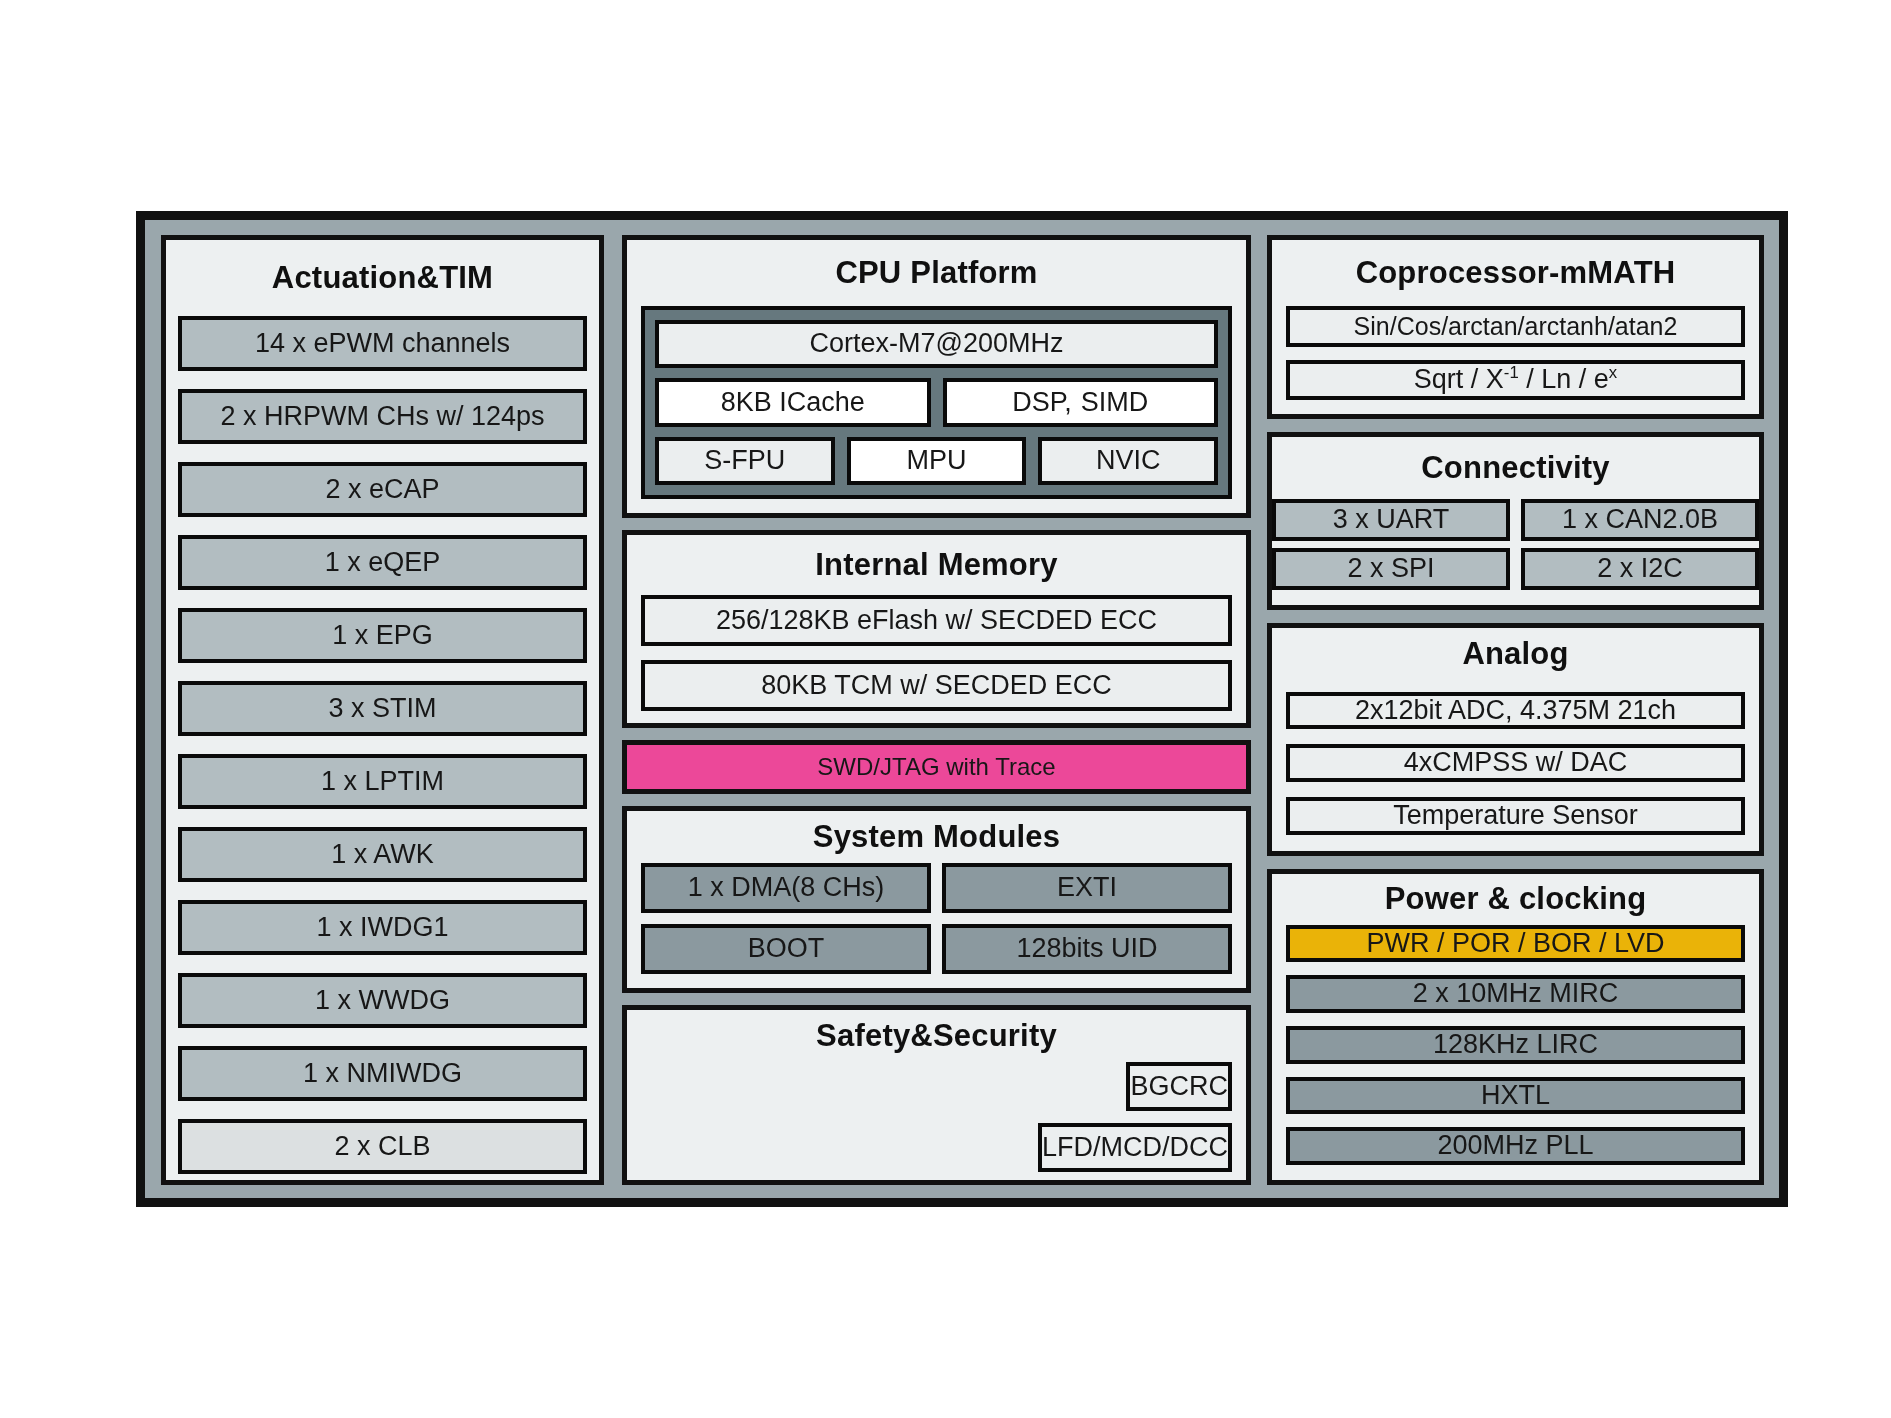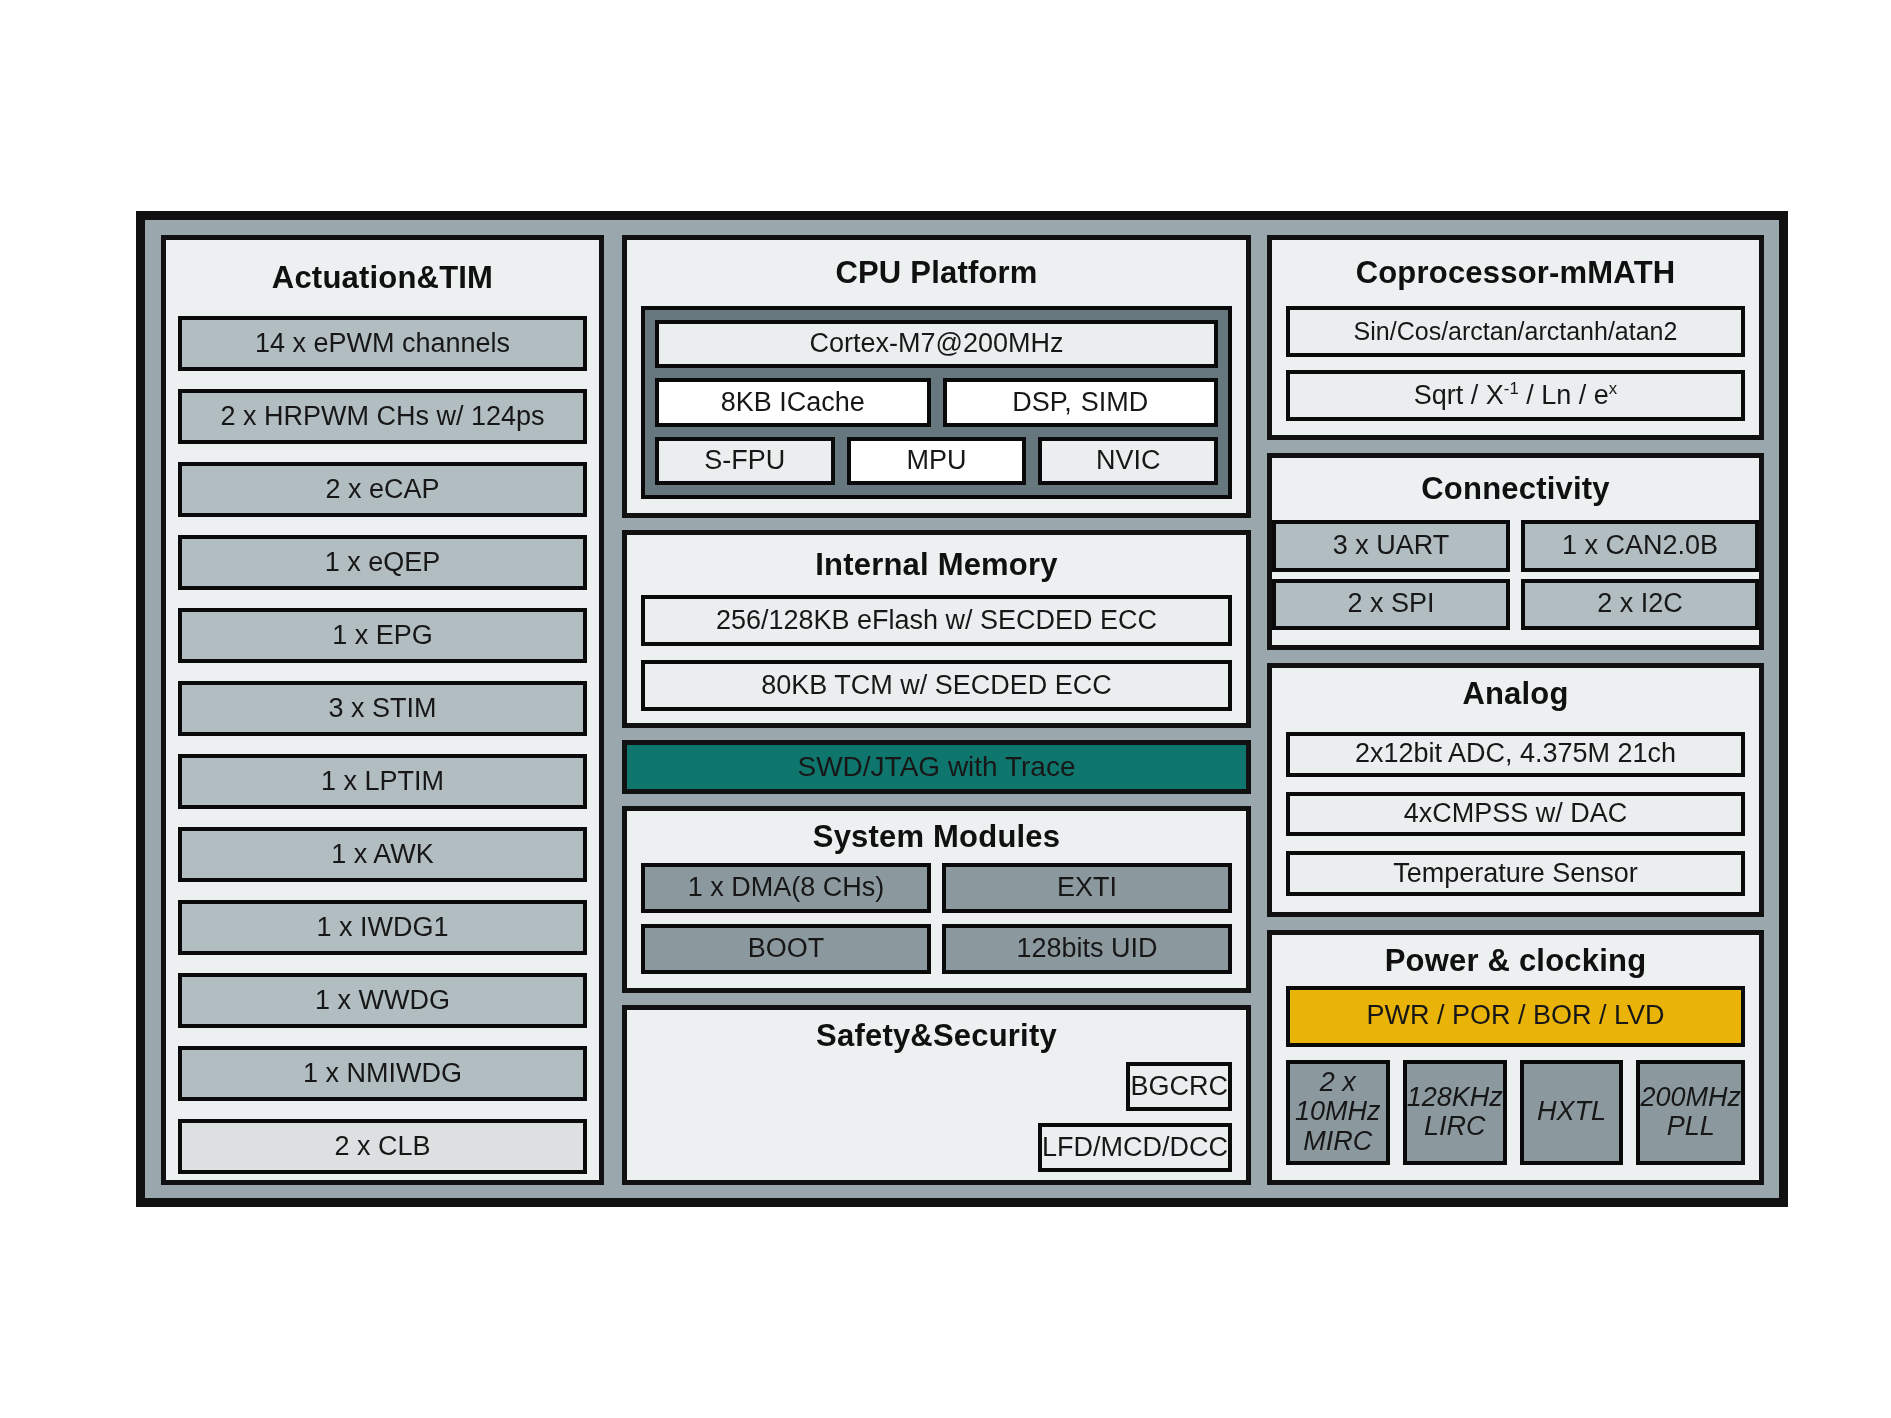--- a/index.html
+++ b/index.html
@@ -32,22 +32,22 @@
   .cpu-box{height:283px;}
   .cpu-box .box-title{height:66px;}
   .cpu-inner{margin:0 14px 14px;border:4px solid #0a0a0a;background:#66787e;padding:10px;
              flex:1;display:flex;flex-direction:column;gap:10px;box-sizing:border-box;}
   .cpu-row{display:flex;gap:12px;flex:1;}
   .cpu-row .cell{flex:1;}
   .mem-box{height:198px;}
   .mem-box .box-title{height:60px;}
   .mem-rows{display:flex;flex-direction:column;gap:14px;padding:0 14px 12px;flex:1;}
   .mem-rows .cell{flex:1;}
-  .bar{height:54px;box-sizing:border-box;border:5px solid #111111;background:#0f766e;
-       display:flex;align-items:center;justify-content:center;font-size:28px;}
+  .bar{height:54px;box-sizing:border-box;border:5px solid #111111;background:#ec4899;
+       display:flex;align-items:center;justify-content:center;font-size:24px;}
   .sys-box{height:187px;}
   .sys-box .box-title{height:52px;}
   .sys-grid{display:grid;grid-template-columns:1fr 1fr;gap:11px;padding:0 14px 14px;flex:1;}
   .safety-box{flex:1;}
   .safety-box .box-title{height:52px;}
   .safety-rows{display:flex;flex-direction:column;gap:12px;padding:0 14px 8px;flex:1;align-items:flex-end;}
   .safety-rows .cell{flex:1;}
 
   
   .cop-box{height:205px;}
@@ -59,21 +59,21 @@
   .conn-box .box-title{height:62px;}
   .conn-grid{display:grid;grid-template-columns:1fr 1fr;gap:7px 11px;padding:0 0 15px;flex:1;}
   .ana-box{height:254px;}
   .ana-box .box-title{height:52px;}
   .ana-rows{display:flex;flex-direction:column;gap:15px;padding:12px 14px 16px;flex:1;}
   .ana-rows .cell{flex:1;}
   .pwr-box{flex:1;}
   .pwr-box .box-title{height:51px;}
   .pwr-rows{display:flex;flex-direction:column;gap:13px;padding:0 14px 15px;flex:1;}
   .pwr-rows .cell-wide{flex:1;}
-  .pwr-grid{display:grid;grid-template-columns:1fr 1fr 1fr 1fr;gap:13px;flex:2;font-style:italic;}
+  .pwr-grid{display:grid;grid-template-columns:1fr;gap:13px;flex:2;}
 
   sup{font-size:0.62em;line-height:0;}
   .gap-left{margin-left:9px;}
   .txt{display:inline;}
 </style>
 </head>
 <body>
 
 <div class="frame">
 

